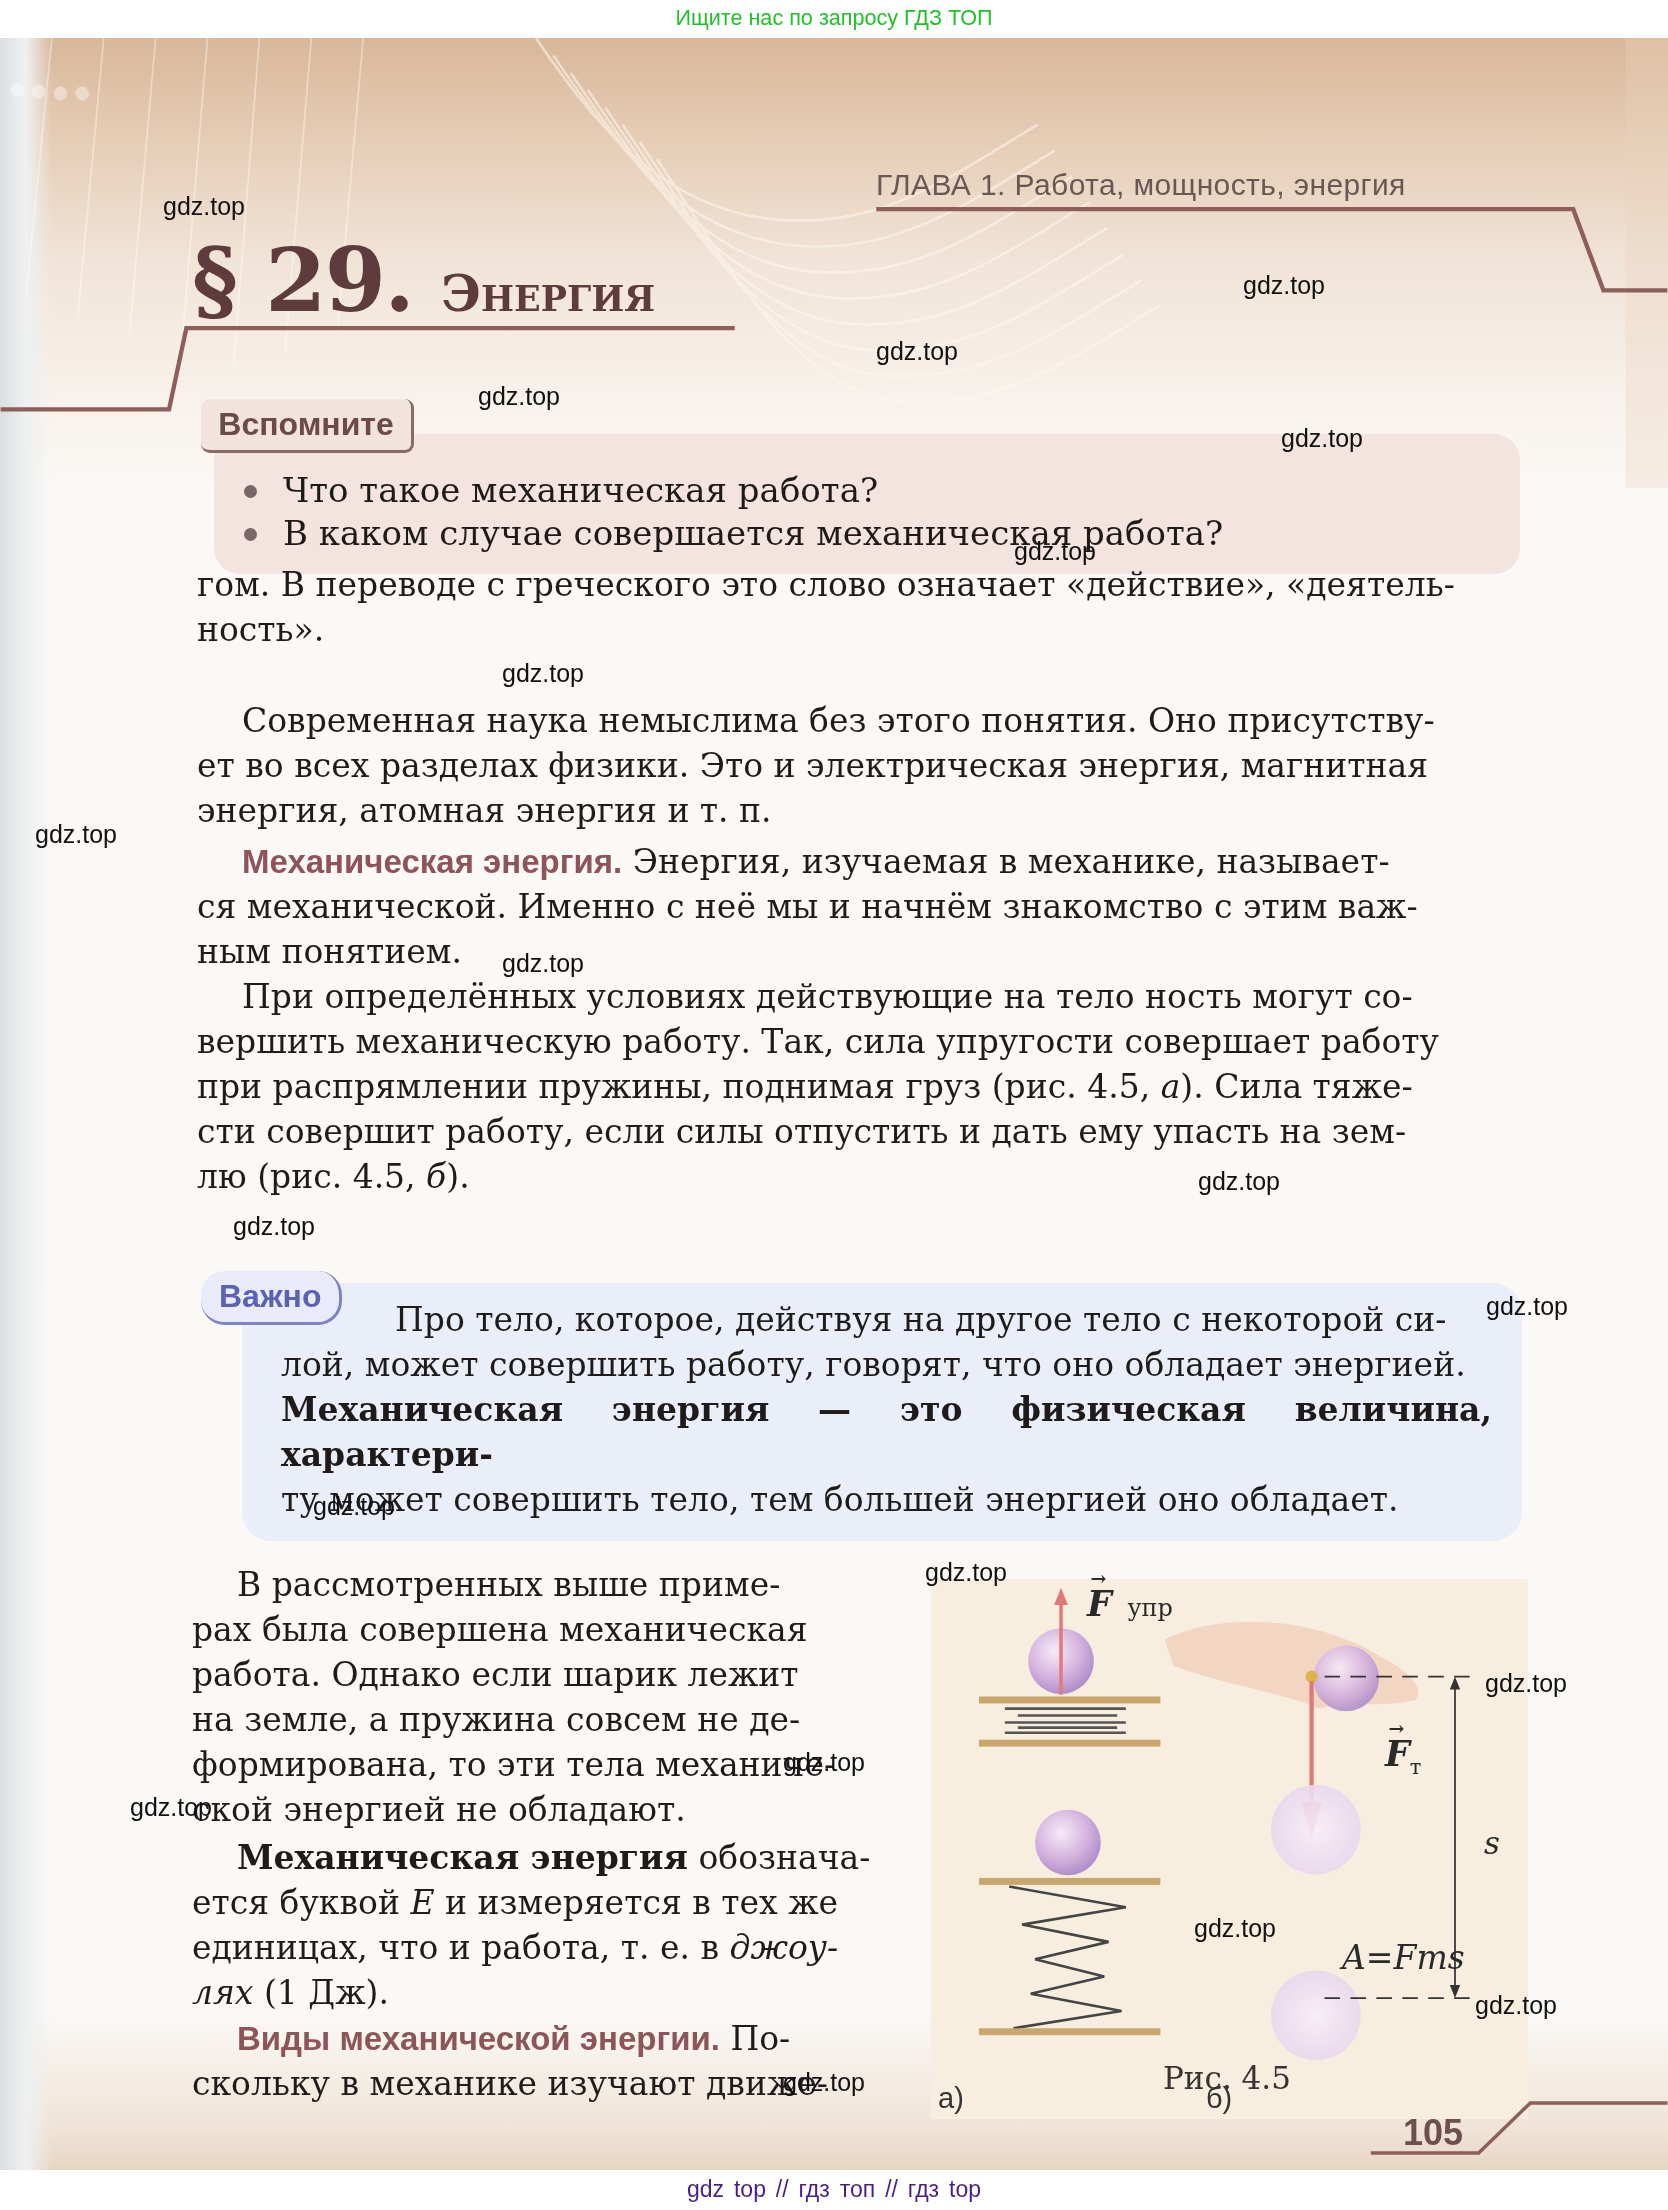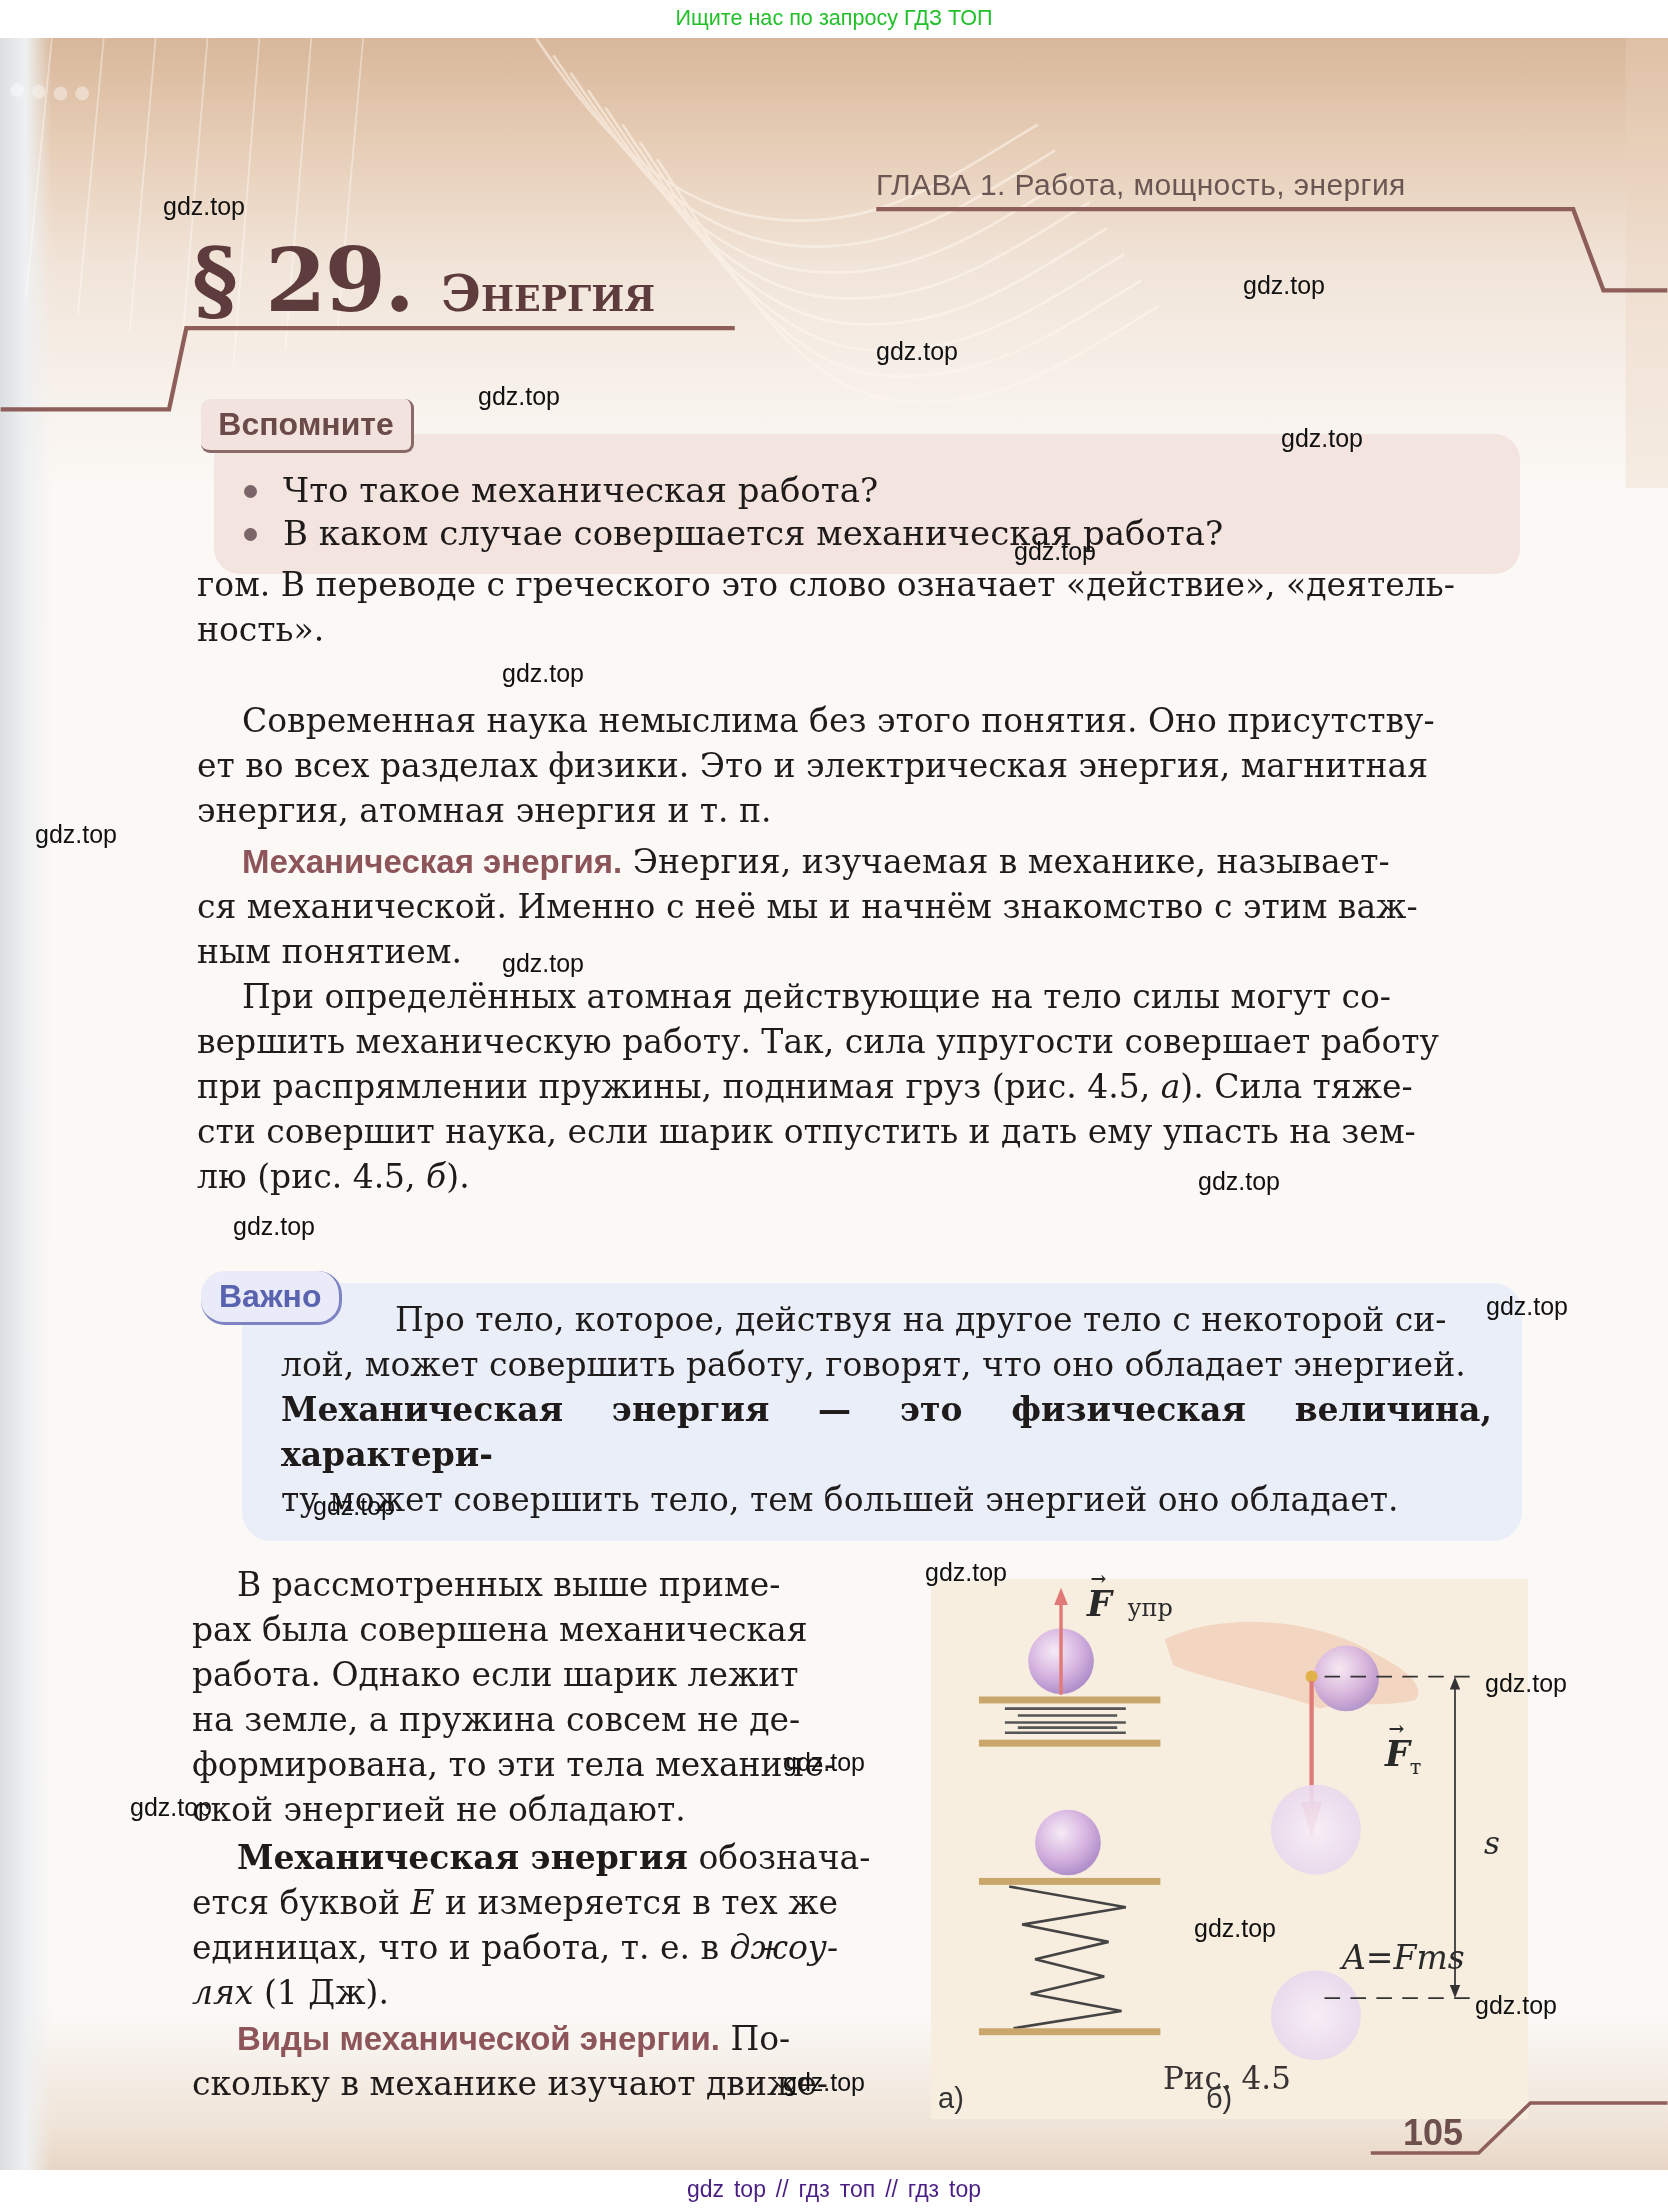--- a/index.html
+++ b/index.html
@@ -123,24 +123,24 @@
     <div><span>энергия, атомная энергия и т. п.</span></div>
   </div>
 
   <div class="para" style="left:197px; top:801px; width:1325px;">
     <div><span class="indent"></span><span class="red-head">Механическая энергия.</span><span> Энергия, изучаемая в механике, называет-</span></div>
     <div><span>ся механической. Именно с неё мы и начнём знакомство с этим важ-</span></div>
     <div><span>ным понятием.</span></div>
   </div>
 
   <div class="para" style="left:197px; top:936px; width:1325px;">
-    <div><span class="indent"></span><span>При определённых атомная действующие на тело силы могут со-</span></div>
+    <div><span class="indent"></span><span>При определённых условиях действующие на тело ность могут со-</span></div>
     <div><span>вершить механическую работу. Так, сила упругости совершает работу</span></div>
     <div><span>при распрямлении пружины, поднимая груз (рис. 4.5, </span><span class="em">а</span><span>). Сила тяже-</span></div>
-    <div><span>сти совершит наука, если шарик отпустить и дать ему упасть на зем-</span></div>
+    <div><span>сти совершит работу, если силы отпустить и дать ему упасть на зем-</span></div>
     <div><span>лю (рис. 4.5, </span><span class="em">б</span><span>).</span></div>
   </div>
 
   <div class="important-box"></div>
   <div class="important-tag">Важно</div>
   <div class="para" style="left:281px; top:1259px; width:1211px;">
     <div><span style="display:inline-block;width:114px;"></span><span>Про тело, которое, действуя на другое тело с некоторой си-</span></div>
     <div><span>лой, может совершить работу, говорят, что оно обладает энергией.</span></div>
     <div class="bold"><span>Механическая энергия — это физическая величина, характери-</span></div>
     <div><span>ту может совершить тело, тем большей энергией оно обладает.</span></div>

